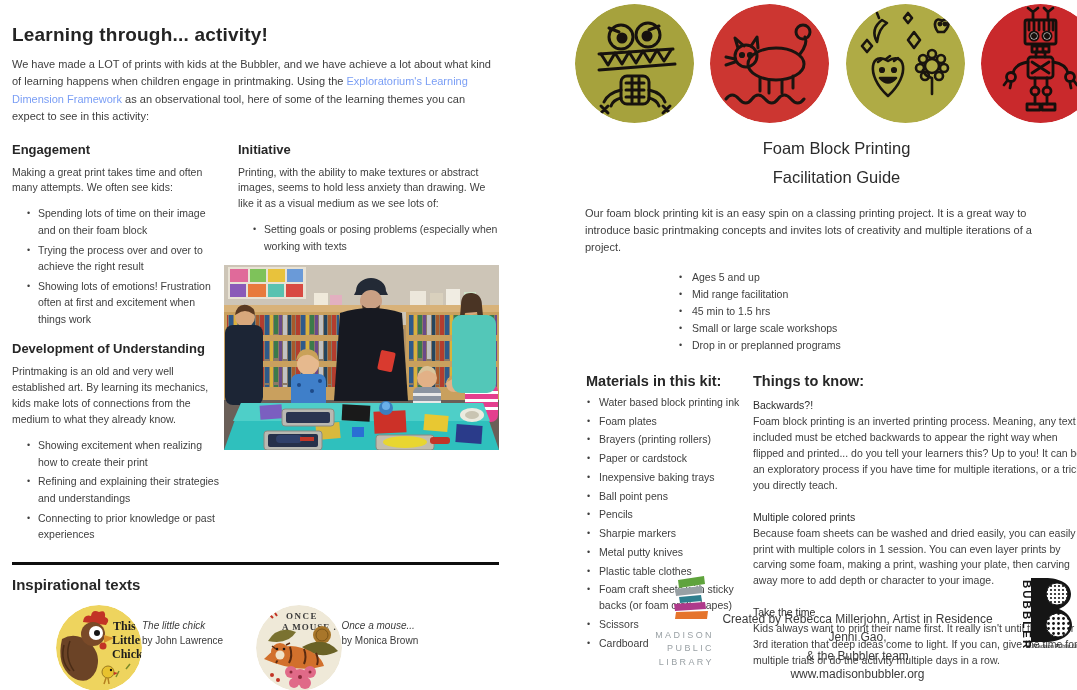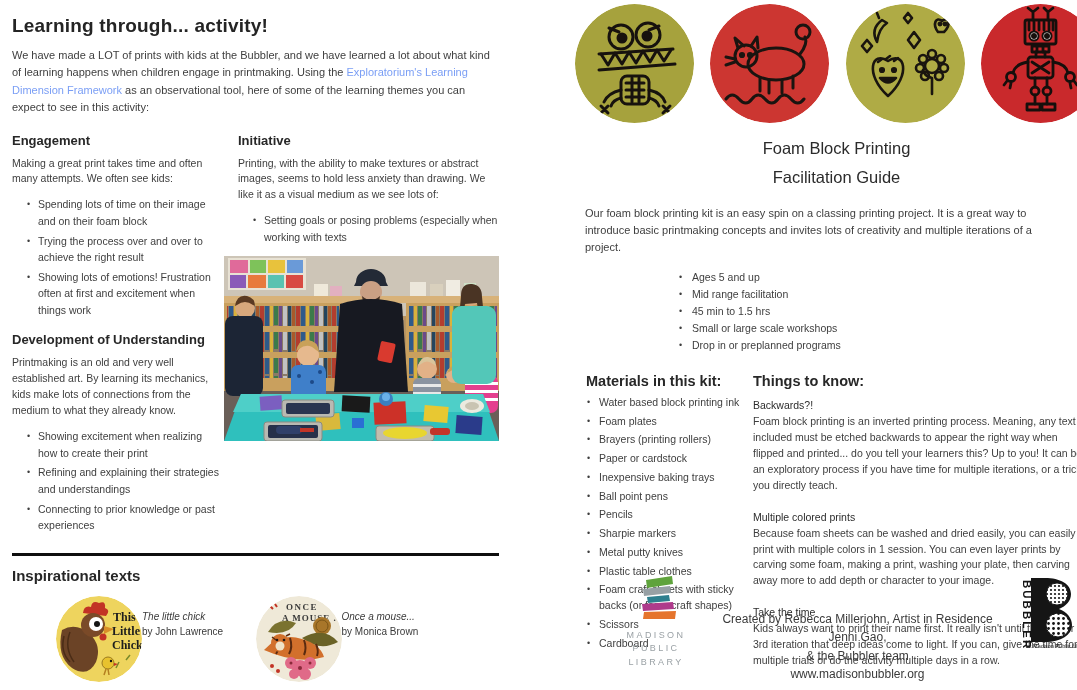--- a/index.html
+++ b/index.html
@@ -4,21 +4,21 @@
 <style>
   * { box-sizing: border-box; }
   html,body { margin:0; padding:0; }
   body {
     width:1077px; height:690px; position:relative; overflow:hidden;
     background:#ffffff; color:#3e3e3e;
     font-family:"Liberation Sans", sans-serif;
   }
   
   .page-left { position:absolute; left:12px; top:8px; width:487px; }
-  .doc-title { font-size:19px; font-weight:bold; color:#242424; margin:7px 0 10px; letter-spacing:.2px; }
+  .doc-title { font-size:19px; font-weight:bold; color:#242424; margin:16px 0 10px; letter-spacing:.2px; }
   .intro { font-size:11px; line-height:1.58; margin:0; }
   .link { color:#7a9ef5; cursor:pointer; }
   .cols { display:flex; gap:14px; margin-top:10px; }
   .col-a { width:212px; flex:none; }
   .col-b { flex:1; min-width:0; }
   .sec-h { font-size:13px; font-weight:bold; color:#272727; margin:6px 0 8px; }
   .body-p { font-size:10.5px; line-height:1.52; margin:0 0 4px; }
   ul.dots { list-style:none; margin:9px 0 10px; padding:0 0 0 26px; }
   ul.dots li { font-size:10.5px; line-height:1.58; margin-bottom:3px; position:relative; }
   ul.dots li::before { content:"•"; position:absolute; left:-11px; top:1px; font-size:9px; color:#3e3e3e; }
@@ -46,31 +46,31 @@
   .know-col { width:332px; flex:none; }
   .rp-h { font-size:14.5px; font-weight:bold; color:#272727; margin:0 0 6px; }
   ul.mats { list-style:none; margin:2px 0 0; padding:0 0 0 13px; }
   ul.mats li { font-size:10.5px; line-height:1.5; margin-bottom:3px; position:relative; }
   ul.mats li::before { content:"•"; position:absolute; left:-12px; top:1px; font-size:9px; }
   .know-sec { font-size:10.5px; line-height:1.52; margin:12px 0 0; }
   .know-sec .kh { font-weight:normal; color:#2c2c2c; display:block; }
   .know-col .know-sec:first-of-type { margin-top:9px; }
   
   .rp-footer { position:absolute; left:0; right:0; bottom:6px; display:flex; align-items:flex-start; }
-  .madison { width:116px; margin-left:26px; text-align:center; flex:none; }
+  .madison { width:116px; margin-left:26px; text-align:right; flex:none; }
   .madison-text { font-size:9px; letter-spacing:2.4px; color:#9aa1a5; line-height:1.5; margin-top:3px; }
   .credits { flex:1; text-align:center; font-size:12px; line-height:1.55; margin-top:34px; color:#3a3a3a; }
   .bubbler { width:96px; flex:none; margin-right:4px; }
 </style>
 </head>
 <body>
 
 <div class="page-left">
   <h1 class="doc-title">Learning through... activity!</h1>
-  <p class="intro"><span>We have made a LOT of prints with kids at the Bubbler, and we have learned a lot about what kind of learning happens when children engage in printmaking. Using the </span><span class="link">Exploratorium's Learning Dimension Framework</span><span> as an observational tool, here of some of the learning themes you can expect to see in this activity:</span></p>
+  <p class="intro"><span>We have made a LOT of prints with kids at the Bubbler, and we have achieve a lot about what kind of learning happens when children engage in printmaking. Using the </span><span class="link">Exploratorium's Learning Dimension Framework</span><span> as an observational tool, here of some of the learning themes you can expect to see in this activity:</span></p>
 
   <div class="cols">
     <div class="col-a">
       <h3 class="sec-h">Engagement</h3>
       <p class="body-p">Making a great print takes time and often many attempts. We often see kids:</p>
       <ul class="dots">
         <li>Spending lots of time on their image and on their foam block</li>
         <li>Trying the process over and over to achieve the right result</li>
         <li>Showing lots of emotions! Frustration often at first and excitement when things work</li>
       </ul>

